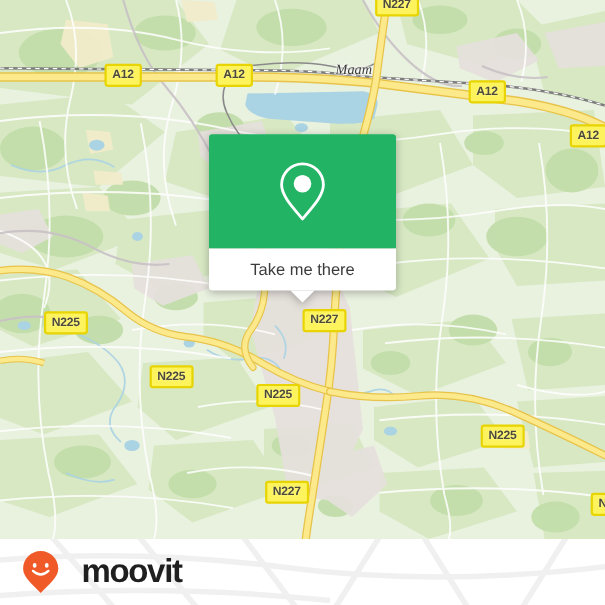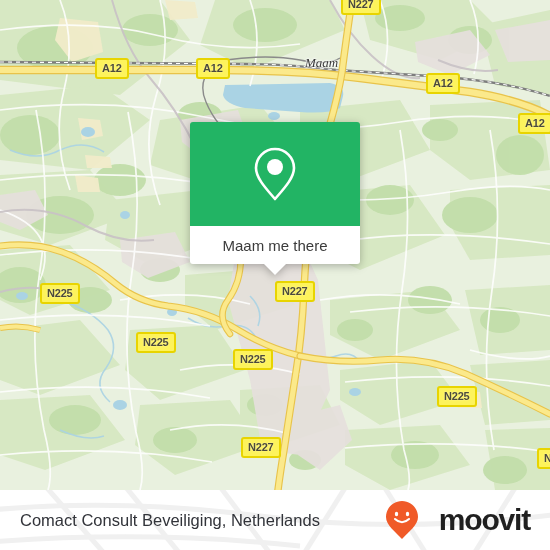--- a/index.html
+++ b/index.html
@@ -360,42 +360,41 @@
     </div>
 
   <div id="callout">
     <div id="callout-top">
       <svg width="50" height="60" viewBox="0 0 50 60">
         <path d="M25 5 C14.5 5 6 13.5 6 24 C6 34 16 44.5 25 55 C34 44.5 44 34 44 24 C44 13.5 35.5 5 25 5 Z" fill="none" stroke="#ffffff" stroke-width="2.6" stroke-linejoin="round"></path>
         <circle cx="25" cy="23" r="8" fill="#ffffff"></circle>
       </svg>
     </div>
     <div id="callout-bottom">
-      <span id="callout-label">Maam me there</span>
+      <span id="callout-label">Take me there</span>
       <div id="callout-tail"></div>
     </div>
   </div>
 
 
   <div id="bottom-bar">
     <svg id="bottom-watermark" viewBox="0 0 550 60" xmlns="http://www.w3.org/2000/svg">
       <rect x="0" y="0" width="550" height="60" fill="#ffffff"></rect>
       <g stroke="#f0f0f0" stroke-width="5" fill="none">
         <path d="M40 -10 L110 70"></path>
         <path d="M120 -10 L185 70"></path>
         <path d="M215 -10 L275 70"></path>
         <path d="M300 70 L350 -10"></path>
         <path d="M380 -10 L430 70"></path>
         <path d="M470 70 L520 -10"></path>
         <path d="M-10 20 Q120 8 260 26 Q400 44 560 24"></path>
         <path d="M-10 52 Q150 40 300 56"></path>
       </g>
     </svg>
     <div id="bottom-content">
-      <div id="place-title">Comact Consult Beveiliging, Netherlands</div>
       <div id="brand">
         <svg width="34" height="40" viewBox="0 0 34 40">
           <path d="M17 1 C8.2 1 1 8.2 1 17 C1 25 10 31.5 17 39 C24 31.5 33 25 33 17 C33 8.2 25.8 1 17 1 Z" fill="#f05a28"></path>
           <ellipse cx="11.5" cy="14" rx="1.7" ry="2.2" fill="#ffffff"></ellipse>
           <ellipse cx="22.5" cy="14" rx="1.7" ry="2.2" fill="#ffffff"></ellipse>
           <path d="M10 19 Q17 25.5 24 19" stroke="#ffffff" stroke-width="2.1" fill="none" stroke-linecap="round"></path>
         </svg>
         <div id="brand-wordmark">moovit</div>
       </div>
     </div>

